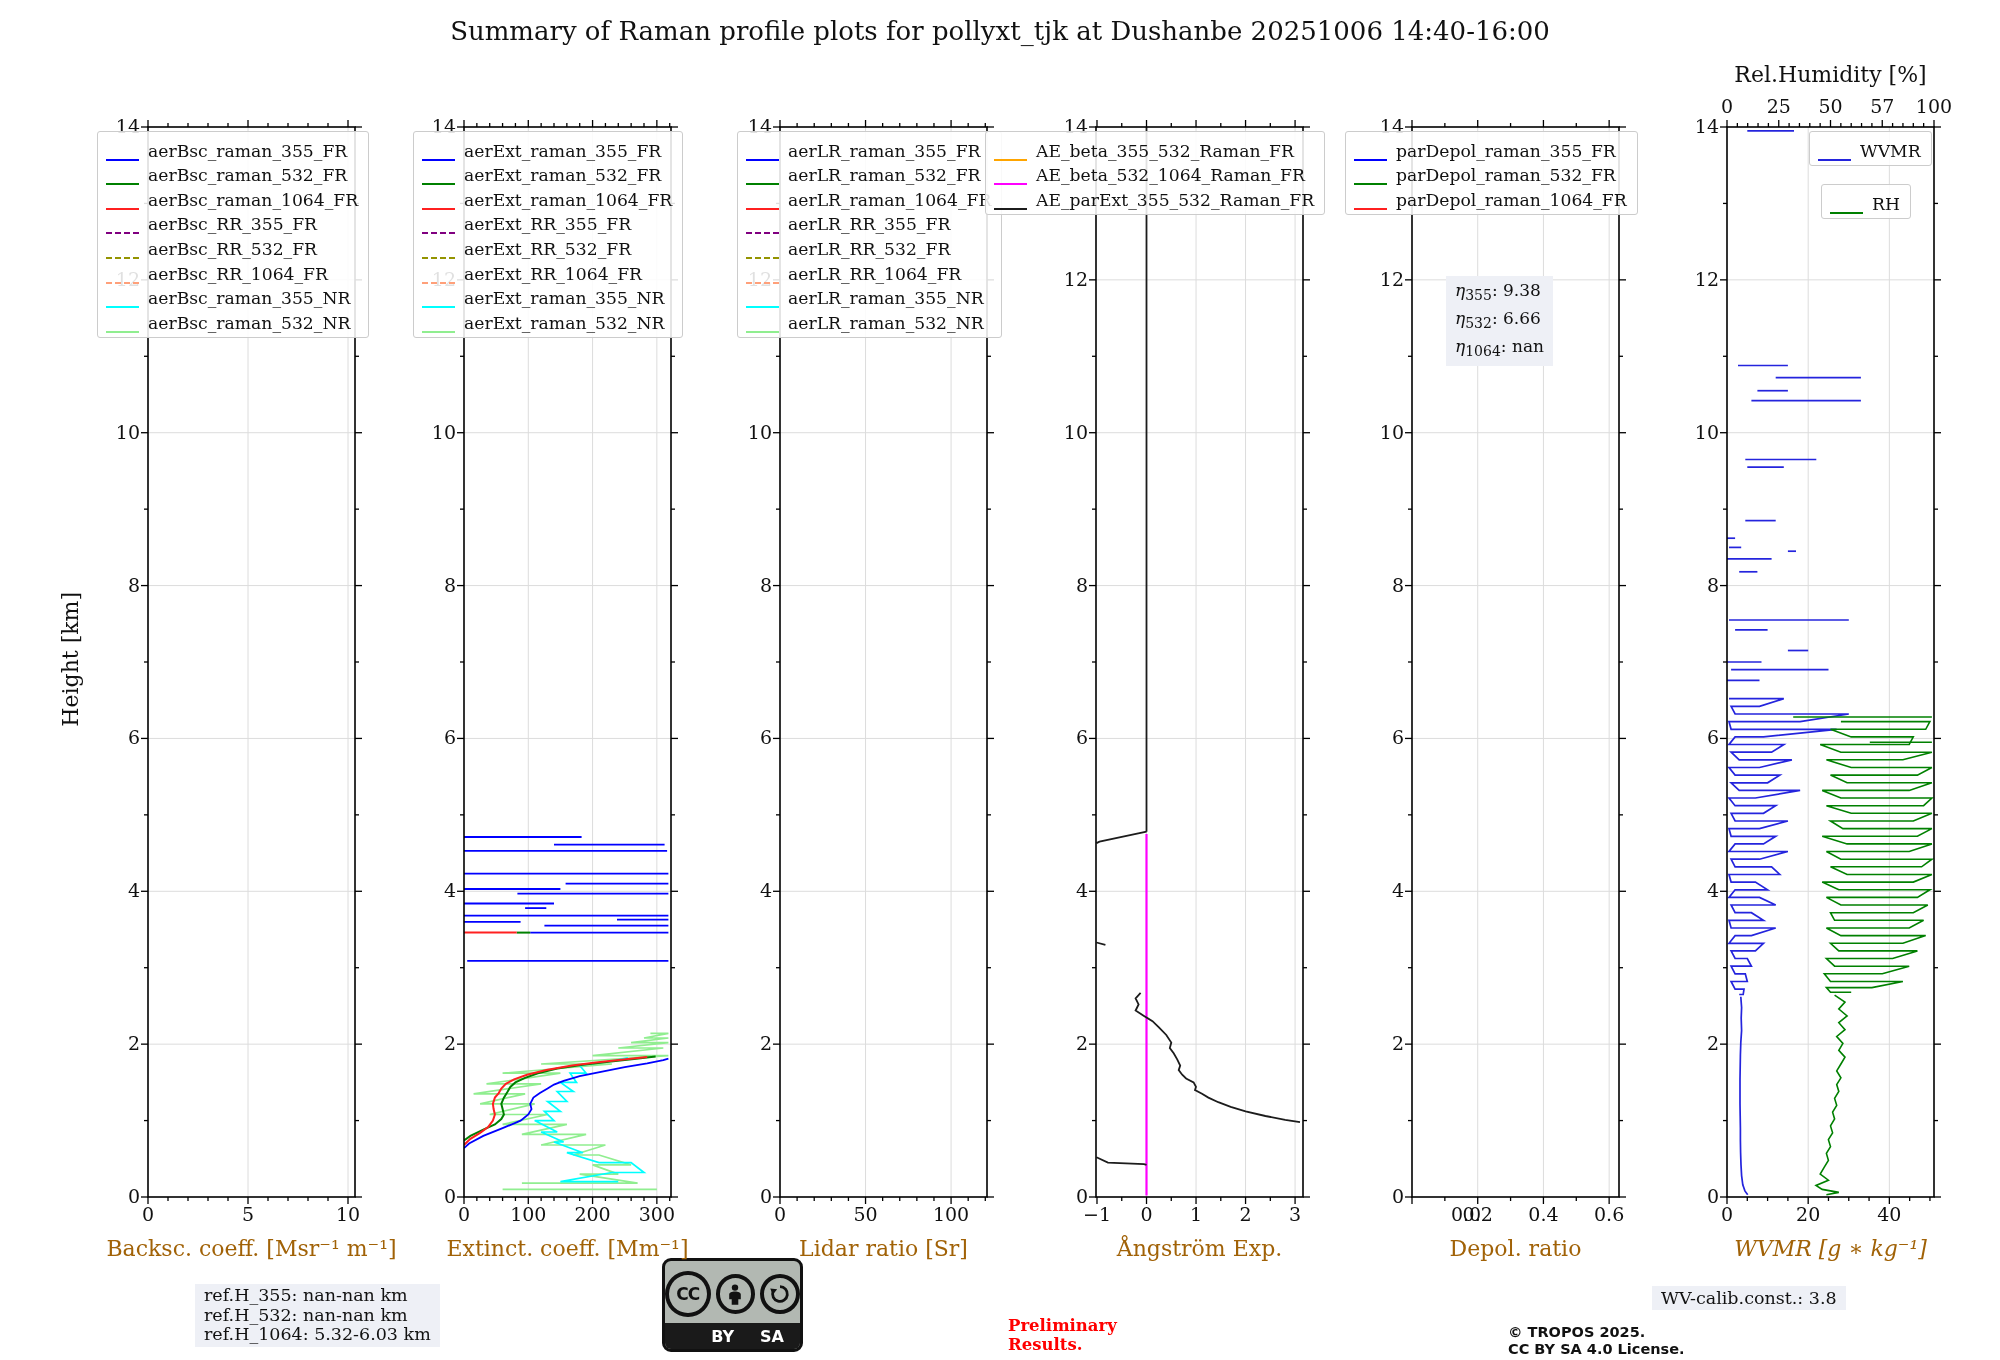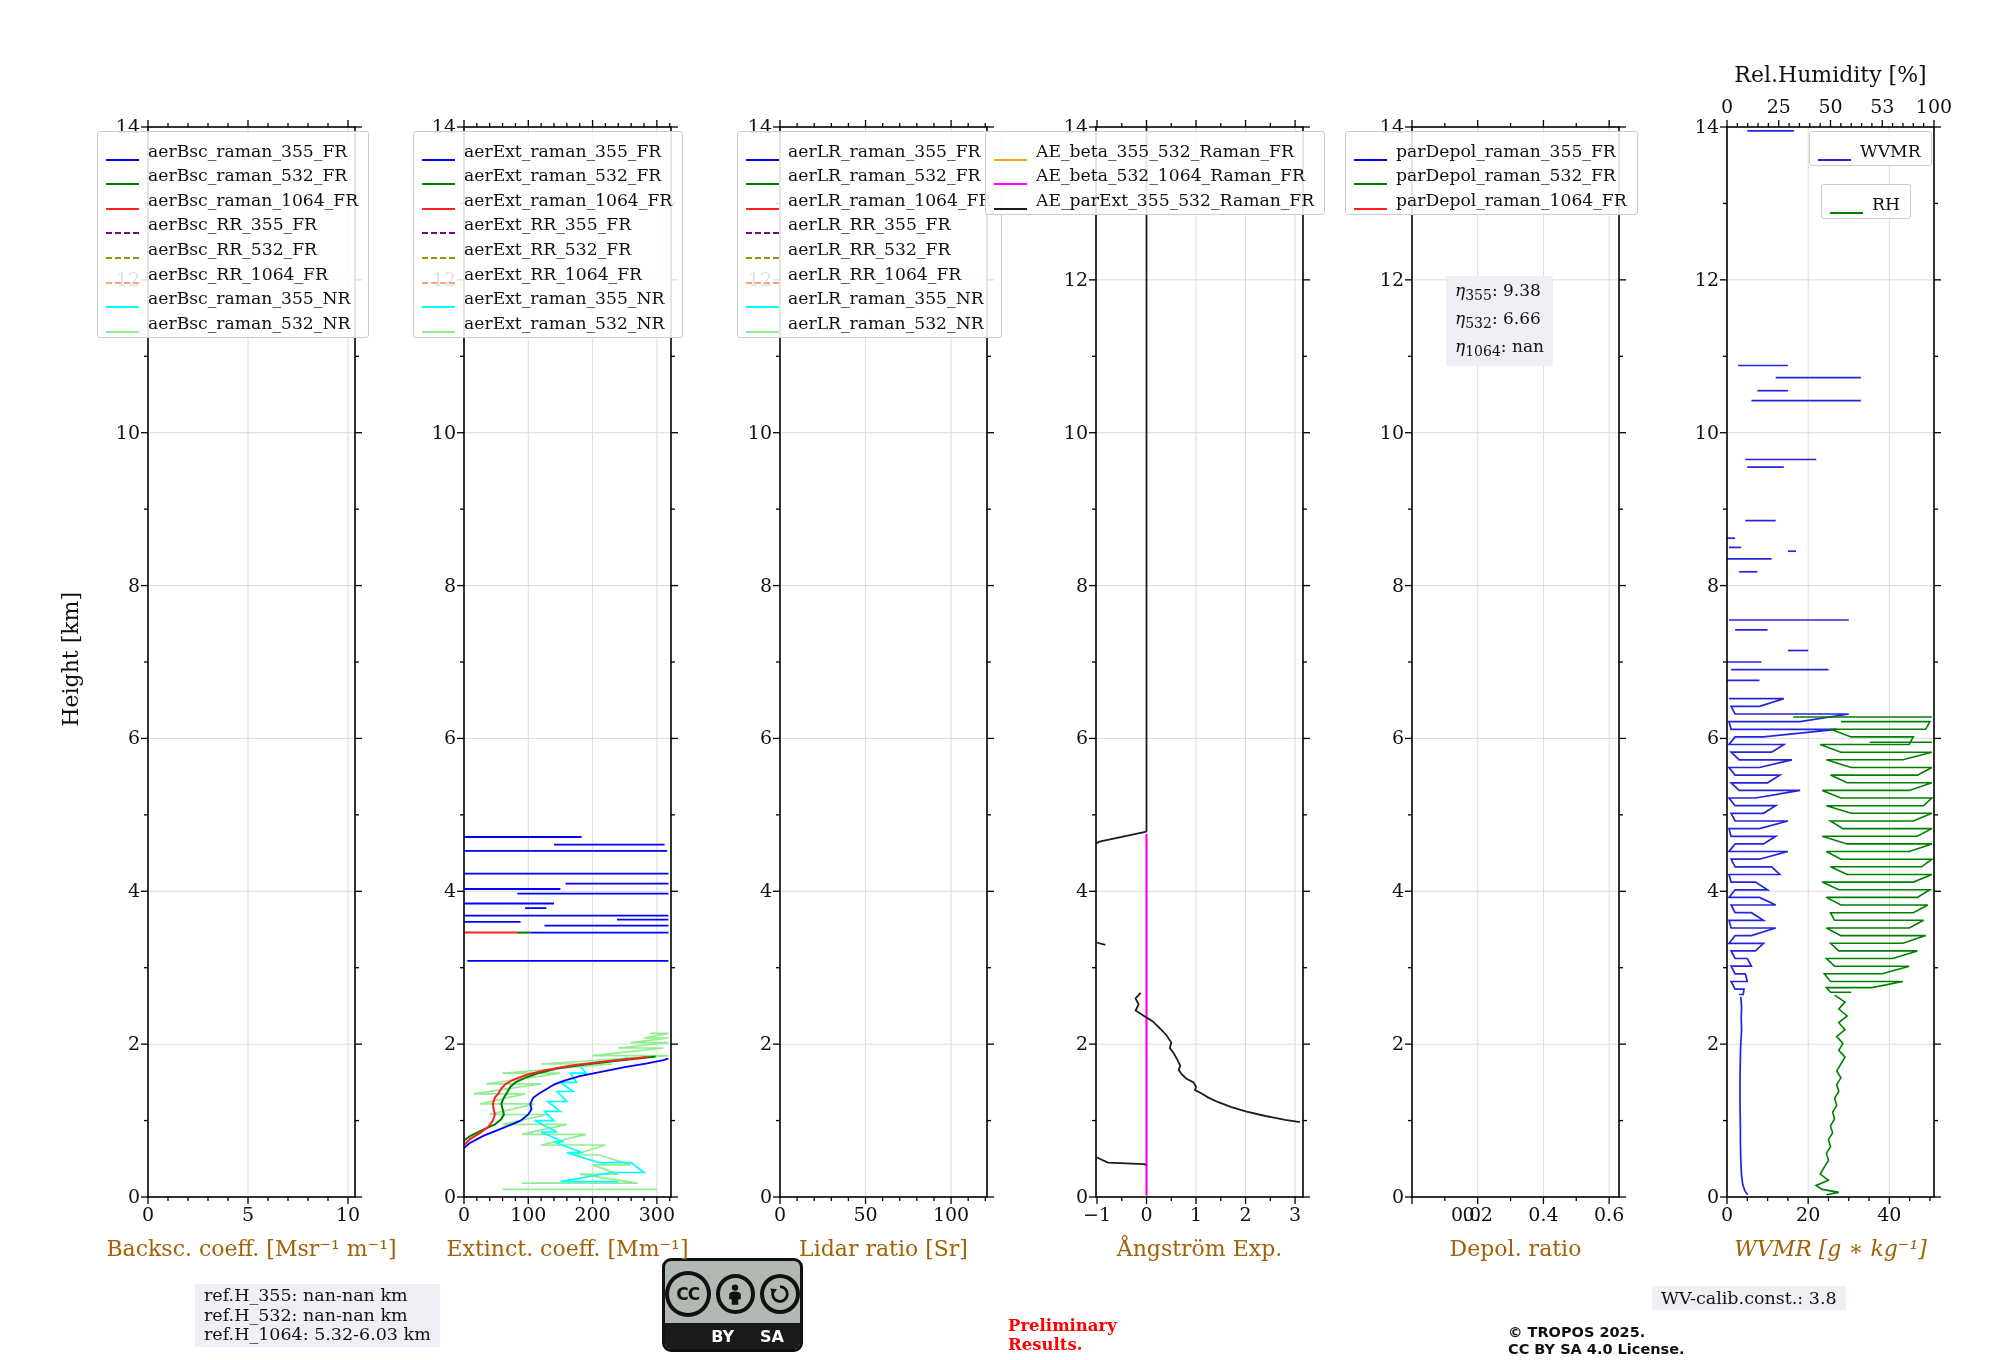--- a/index.html
+++ b/index.html
@@ -32,20 +32,21 @@
   #cc-top{flex:1;display:flex;align-items:center;justify-content:center;gap:5px;padding-top:4px;}
   .cc-circle{width:40px;height:40px;border:4px solid #111;border-radius:50%;background:transparent;display:flex;align-items:center;justify-content:center;box-sizing:border-box;}
   .cc-circle.big{width:46px;height:46px;position:relative;z-index:2;}
   .cc-cc{font-family:"DejaVu Sans",sans-serif;font-weight:bold;font-size:17px;color:#111;letter-spacing:-1px;}
   #cc-bottom{height:26px;background:#1a1a1a;display:flex;align-items:center;justify-content:flex-end;gap:26px;padding-right:16px;color:#fff;font-family:"DejaVu Sans",sans-serif;font-weight:bold;font-size:16px;}
 </style>
 </head>
 <body>
 
 <div id="figure">
+  <div id="title">Summary of Raman profile plots for pollyxt_tjk at Dushanbe 20251006 14:40-16:00</div>
   <div id="ylabel">Height [km]</div>
   <div id="panels-root">
       <svg class="panel" width="231" height="1094" style="left:136px;top:115px;">
         <defs>
           <clipPath id="clip0">
             <rect x="12" y="12" width="207" height="1070"></rect>
           </clipPath>
         </defs>
         <g>
           <line x1="112.00000000000001" y1="12" x2="112.00000000000001" y2="1082" stroke="#dcdcdc" stroke-width="1"></line>
@@ -803,21 +804,21 @@
     <div class="ytick" style="left:1683px;top:1032.1428571428573px;width:36px;">2</div>
     <div class="ytick" style="left:1683px;top:879.2857142857143px;width:36px;">4</div>
     <div class="ytick" style="left:1683px;top:726.4285714285714px;width:36px;">6</div>
     <div class="ytick" style="left:1683px;top:573.5714285714287px;width:36px;">8</div>
     <div class="ytick" style="left:1683px;top:420.7142857142857px;width:36px;">10</div>
     <div class="ytick" style="left:1683px;top:267.8571428571429px;width:36px;">12</div>
     <div class="ytick" style="left:1683px;top:115px;width:36px;">14</div>
     <div class="ttick" style="left:1697px;top:95px;width:60px;">0</div>
     <div class="ttick" style="left:1748.75px;top:95px;width:60px;">25</div>
     <div class="ttick" style="left:1800.5px;top:95px;width:60px;">50</div>
-    <div class="ttick" style="left:1852.25px;top:95px;width:60px;">53</div>
+    <div class="ttick" style="left:1852.25px;top:95px;width:60px;">57</div>
     <div class="ttick" style="left:1904px;top:95px;width:60px;">100</div>
     <div class="toplabel" style="left:1670.5px;top:62px;width:320px;">Rel.Humidity [%]</div>
     <div class="xlabel it" style="left:1670.5px;top:1236px;width:320px;">WVMR [g ∗ kg⁻¹]</div>
     <div class="legend" style="left:1809px;top:131px;">
       <div class="legend-row">
         <span class="sample" style="border-top-color:#2424dd;"></span>
         <span>WVMR</span>
       </div>
     </div>
     <div class="legend" style="left:1821px;top:184px;">

